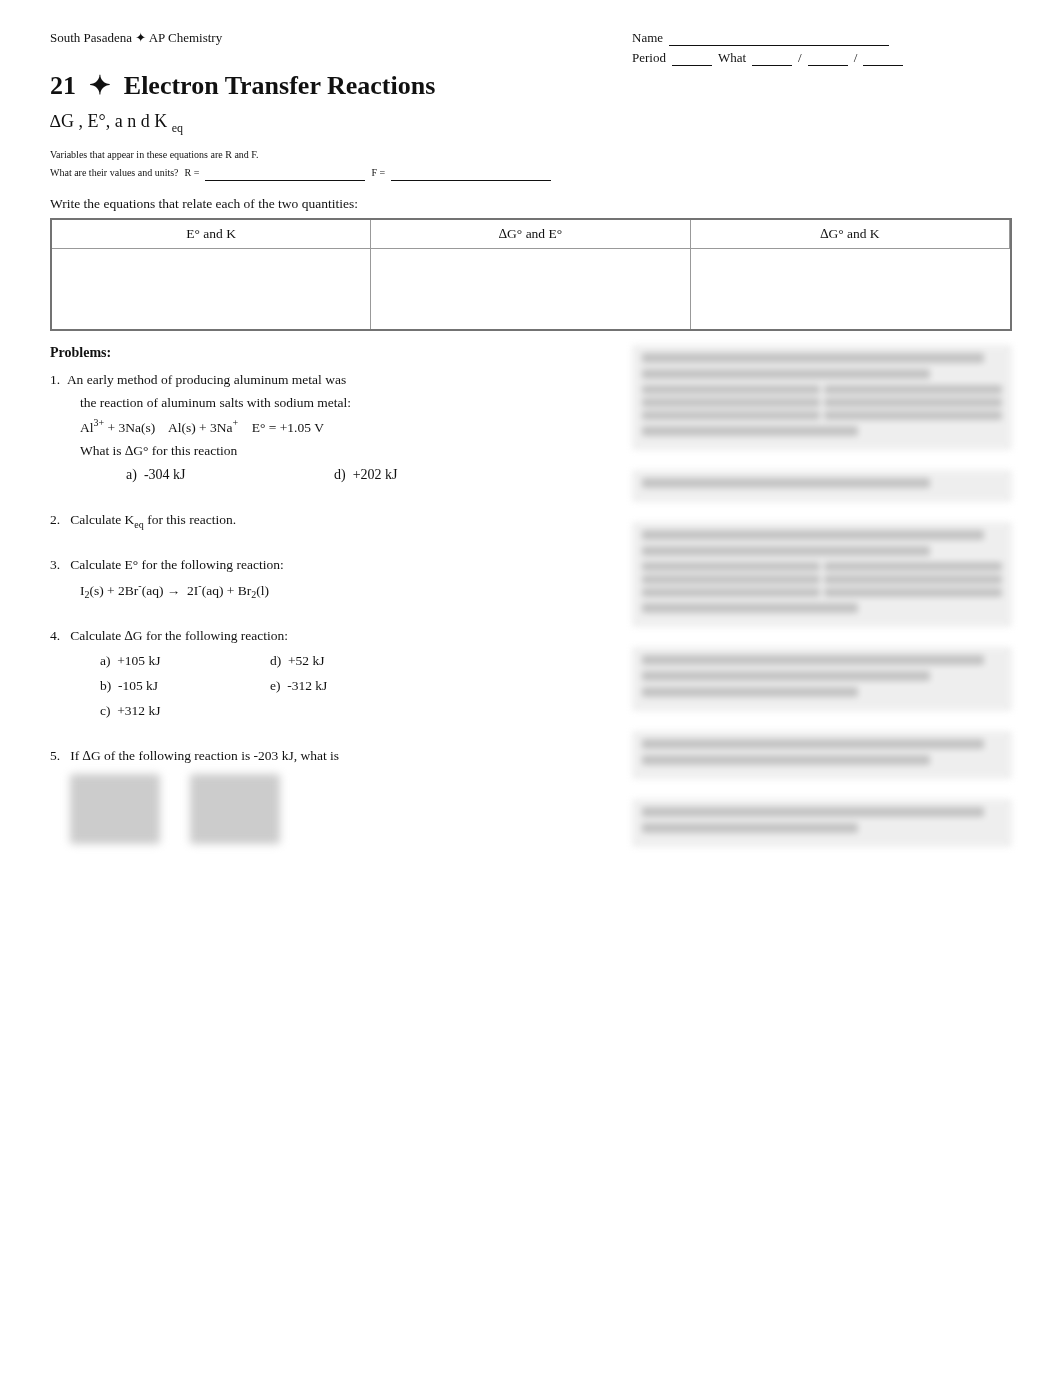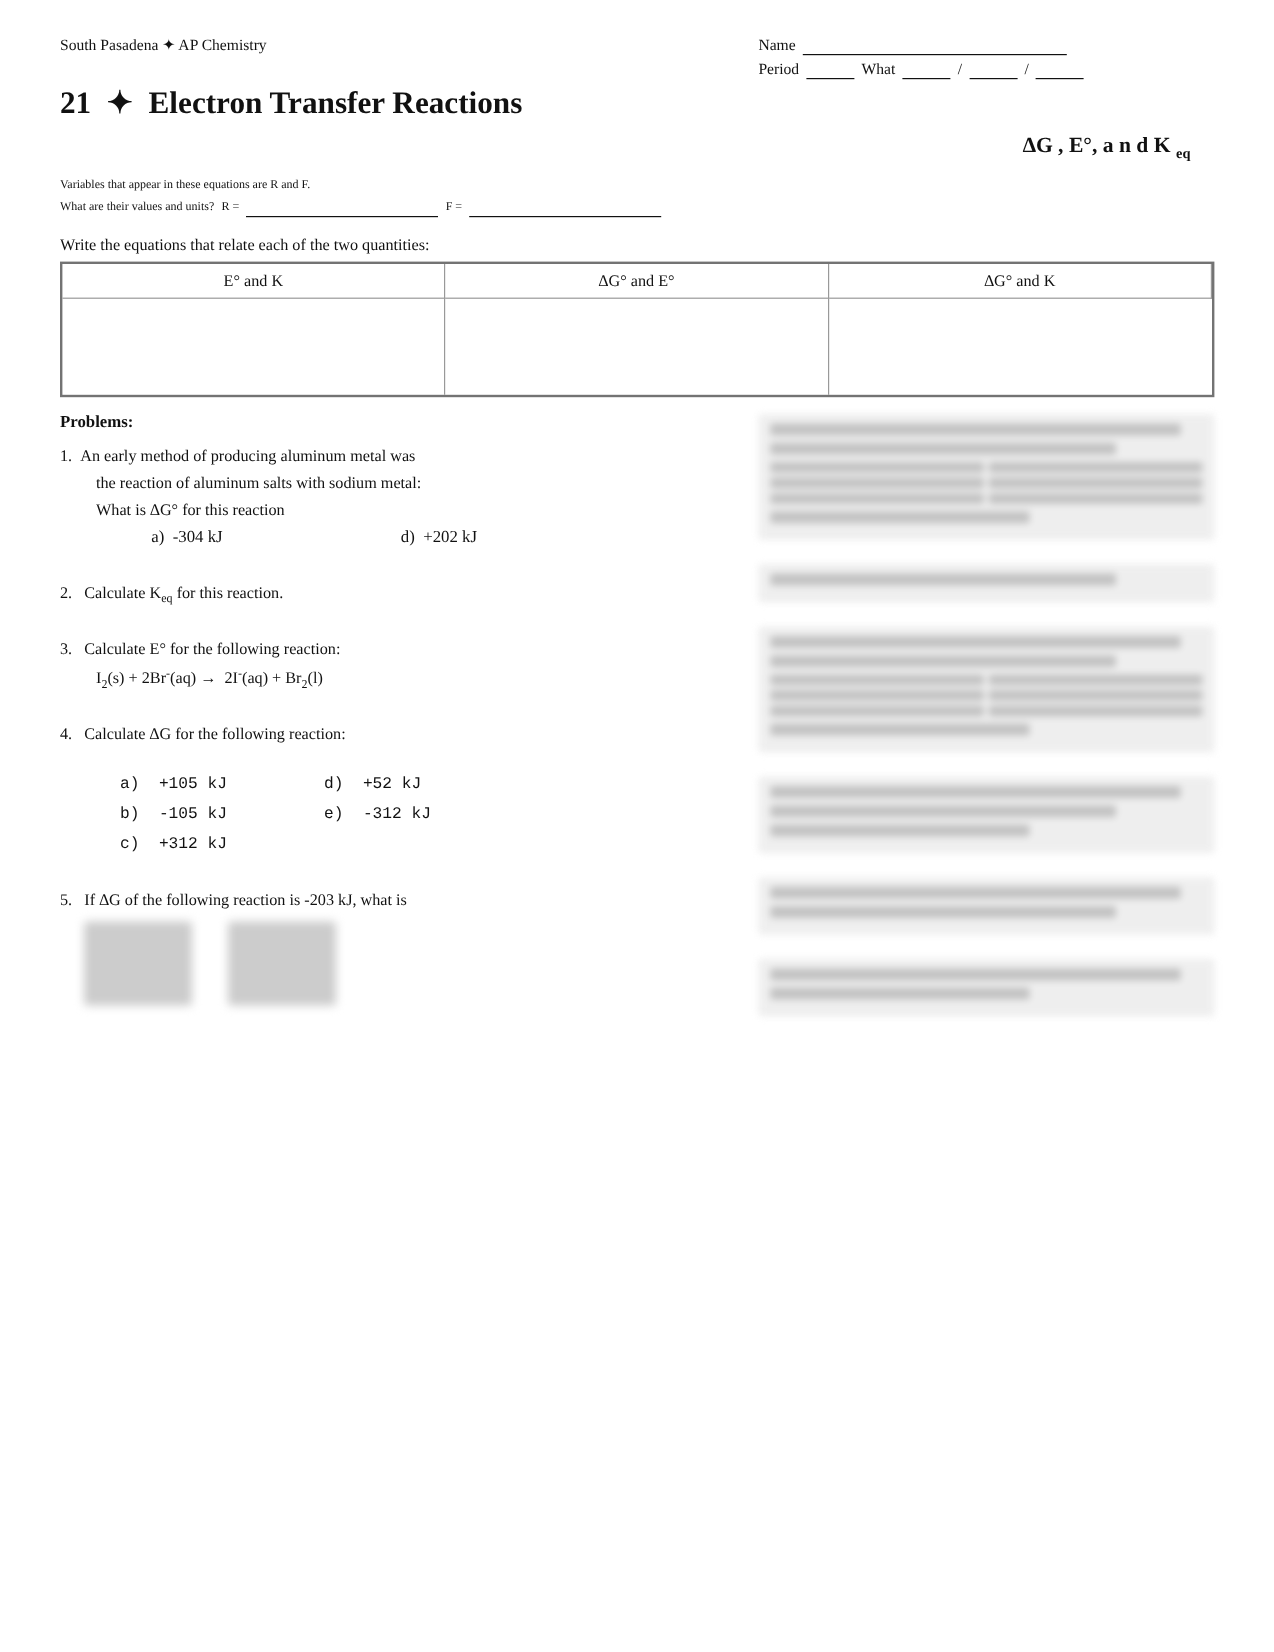--- a/index.html
+++ b/index.html
@@ -63,23 +63,23 @@
     }
 
     .page-title {
       font-size: 26px;
       font-weight: bold;
       margin-bottom: 10px;
       margin-top: 2px;
     }
 
     .subtitle-right {
-      text-align: right;
+      text-align: left;
       font-size: 18px;
-      font-weight: bold;
+      font-weight: normal;
       margin-bottom: 10px;
       margin-right: 20px;
     }
 
     .subtitle-right sub {
       font-size: 12px;
     }
 
     .variables-section {
       margin-bottom: 14px;
@@ -302,20 +302,23 @@
 
     <div class="problem">
       <div>
         <span>1.</span>
         &nbsp;An early method of producing aluminum metal was
       </div>
       <div class="problem-indent">
         the reaction of aluminum salts with sodium metal:
       </div>
       <div class="problem-indent">
+        Al<sup>3+</sup> + 3Na(s) &nbsp;&nbsp; Al(s) + 3Na<sup>+</sup> &nbsp;&nbsp; E° = +1.05 V
+      </div>
+      <div class="problem-indent">
         What is ∆G° for this reaction
       </div>
       <div class="choices">
         <div>a) &nbsp;-304 kJ</div>
         <div>d) &nbsp;+202 kJ</div>
       </div>
     </div>
 
     <div class="problem" style="margin-top:10px;">
       <span>2.</span>
@@ -330,21 +333,21 @@
       <div class="problem-indent">
         I<sub>2</sub>(s) + 2Br<sup>-</sup>(aq) → &nbsp;2I<sup>-</sup>(aq) + Br<sub>2</sub>(l)
       </div>
     </div>
 
     <div class="problem" style="margin-top:14px;">
       <div>
         <span>4.</span>
         &nbsp; Calculate ∆G for the following reaction:
       </div>
-      <div class="choices-3col" style="margin-top:20px;font-family:Liberation Mono, monospace;">
+      <div class="choices-3col" style="margin-top:2px;">
         <div>a) &nbsp;+105 kJ</div>
         <div>d) &nbsp;+52 kJ</div>
         <div></div>
         <div>b) &nbsp;-105 kJ</div>
         <div>e) &nbsp;-312 kJ</div>
         <div></div>
         <div>c) &nbsp;+312 kJ</div>
       </div>
     </div>
 

